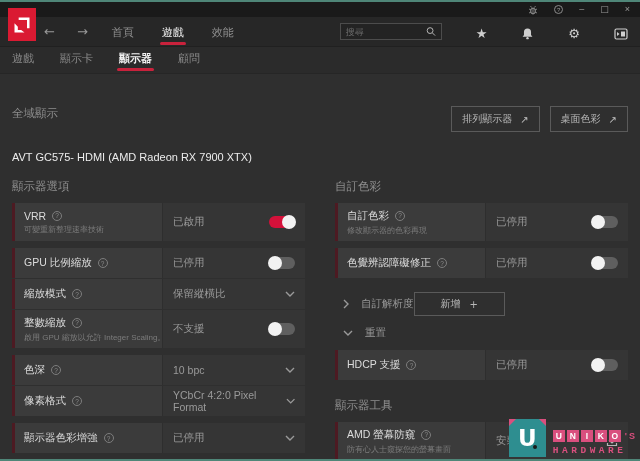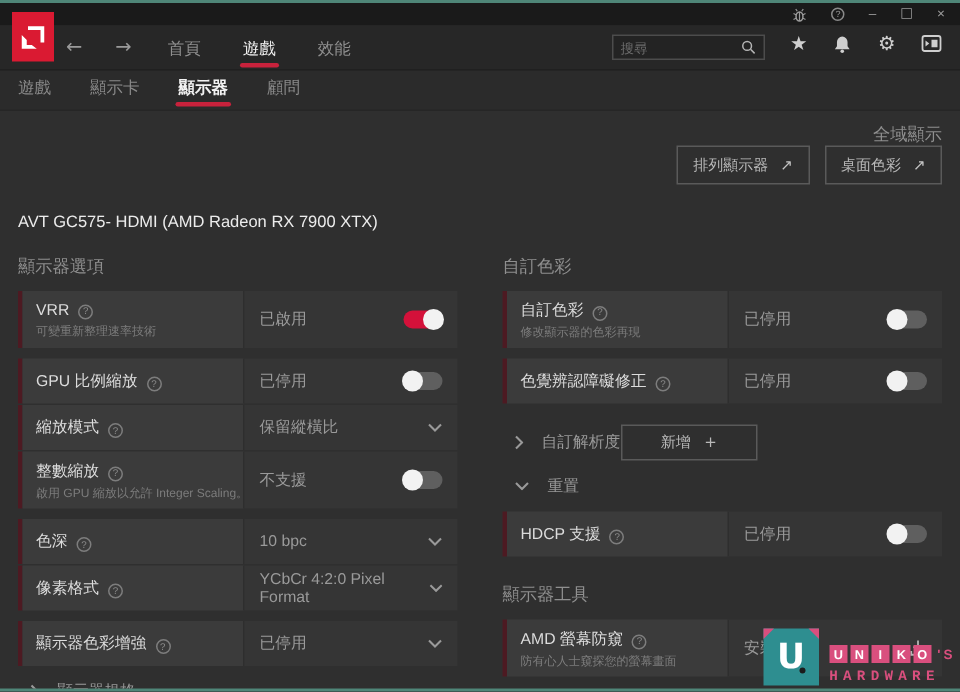--- a/index.html
+++ b/index.html
@@ -16,51 +16,51 @@
   .tb-ic { color:#9a9a9a; font-size:9px; line-height:9px; cursor:default; }
   .tb-help { width:9px; height:9px; border:1px solid #8a8a8a; border-radius:50%; color:#9a9a9a; font-size:6px; display:flex; align-items:center; justify-content:center; }
 
   
   .navbar { height:30px; background:#272727; display:flex; align-items:center; border-bottom:1px solid #202020; padding-left:44px; position:relative; }
   .amd-logo { position:absolute; left:8px; top:-9px; width:28px; height:33px; background:#da1a32; display:flex; align-items:center; justify-content:center; z-index:5; }
   .nav-arrow { color:#9a9a9a; font-size:13px; margin-right:22px; }
   .nav-item { color:#8f8f8f; font-size:11px; margin-right:24px; padding:8px 2px 6px; position:relative; }
   .nav-item.active { color:#f2f2f2; }
   .nav-item.active::after { content:""; position:absolute; left:0; right:0; bottom:1px; height:3px; border-radius:2px; background:#c8223c; }
-  .nav-right { margin-left:auto; display:flex; align-items:flex-start; gap:17px; padding-right:12px; }
+  .nav-right { margin-left:auto; display:flex; align-items:flex-end; gap:34px; padding-right:12px; }
   .searchbox { display:flex; align-items:center; background:#232323; border:1px solid #4c4c4c; height:17px; width:102px; padding:0 5px; }
   .searchbox input { background:transparent; border:none; outline:none; color:#bbb; font-size:9px; width:80px; font-family:"Liberation Sans", sans-serif; }
   .searchbox input::placeholder { color:#6c6c6c; }
   .nav-ic { color:#cfcfcf; font-size:13px; line-height:13px; }
 
   
   .subnav { height:27px; background:#2b2b2b; display:flex; align-items:flex-end; padding-left:12px; border-bottom:1px solid #262626; }
   .subnav-item { color:#8a8a8a; font-size:11px; margin-right:26px; padding-bottom:7px; position:relative; }
   .subnav-item.active { color:#f2f2f2; font-weight:bold; }
   .subnav-item.active::after { content:""; position:absolute; left:-2px; right:-2px; bottom:2px; height:3px; border-radius:2px; background:#c8223c; }
 
   
   .content { padding:0 12px; }
-  .global-bar { display:flex; justify-content:space-between; align-items:flex-end; margin-top:8px;flex-direction:column; }
+  .global-bar { display:flex; justify-content:space-between; align-items:flex-start; margin-top:32px; }
   .sec-heading { color:#8f8f8f; font-size:11.5px; }
   .global-btns { display:flex; gap:10px;padding-left:12px; }
   .obtn { display:flex; align-items:center; gap:8px; border:1px solid #5a5a5a; color:#b9b9b9; font-size:10px; padding:5px 10px; background:transparent; }
   .obtn .dj { font-size:10px; color:#c5c5c5; }
   .device { color:#ececec; font-size:11px; margin-top:19px; }
   .columns { display:flex; gap:30px; margin-top:16px; }
   .col { width:293px; }
   .col .sec-heading { margin-bottom:9px; }
 
   
   .card { display:flex; background:#353535; border-left:3px solid #4d1a22; min-height:30px; margin-bottom:1px; }
   .card.tall { min-height:38px; }
   .card.gap-after { margin-bottom:7px; }
   .card.gap-big { margin-bottom:14px; }
   .cell-label { width:148px; background:#3b3b3b; padding:4px 9px; display:flex; flex-direction:column; justify-content:center; border-right:1px solid #2e2e2e; }
-  .lbl-line { display:flex; align-items:flex-end; gap:6px; }
+  .lbl-line { display:flex; align-items:center; gap:6px; }
   .lbl { color:#dcdcdc; font-size:10.5px; white-space:nowrap; }
   .sub { color:#7c7c7c; font-size:8px; margin-top:2px; white-space:nowrap; }
   .qicon { min-width:10px; width:10px; height:10px; border:1px solid #7d7d7d; border-radius:50%; color:#8d8d8d; font-size:6.5px; display:flex; align-items:center; justify-content:center; }
   .cell-value { flex:1; display:flex; align-items:center; justify-content:space-between; padding:0 10px; }
   .val { color:#9a9a9a; font-size:10.5px; }
 
   .toggle { width:26px; height:12px; border-radius:7px; background:#5f5f5f; position:relative; }
   .toggle .knob { width:14px; height:14px; border-radius:50%; background:#f2f2f2; position:absolute; top:-1px; left:-1px; }
   .toggle.on { background:#d4113a; }
   .toggle.on .knob { left:auto; right:-1px; }

